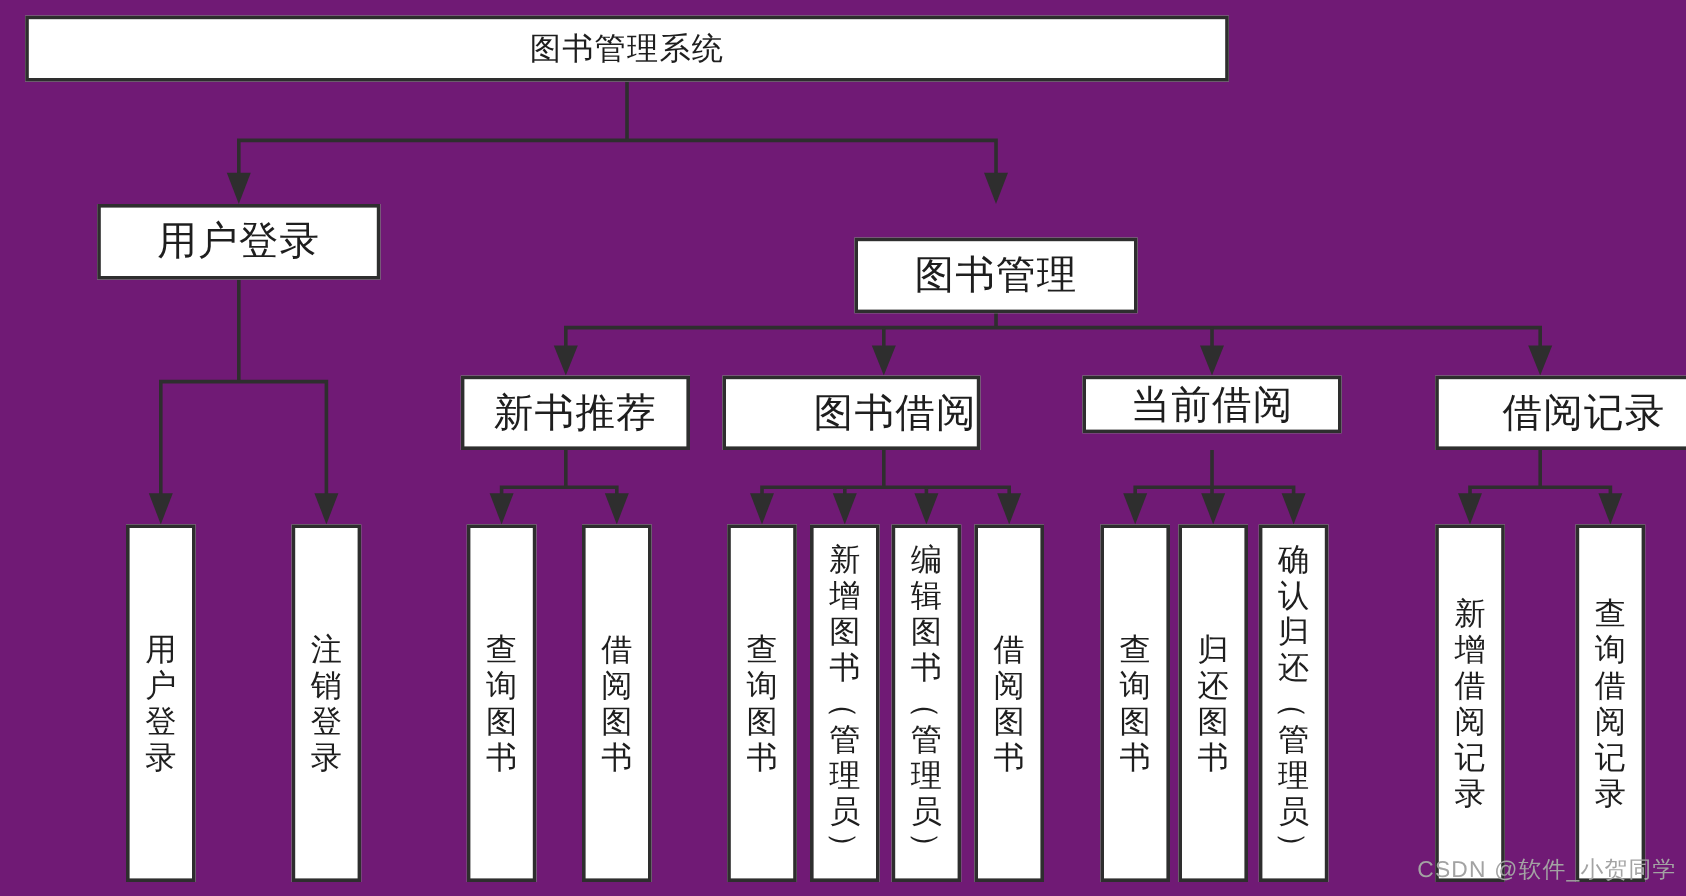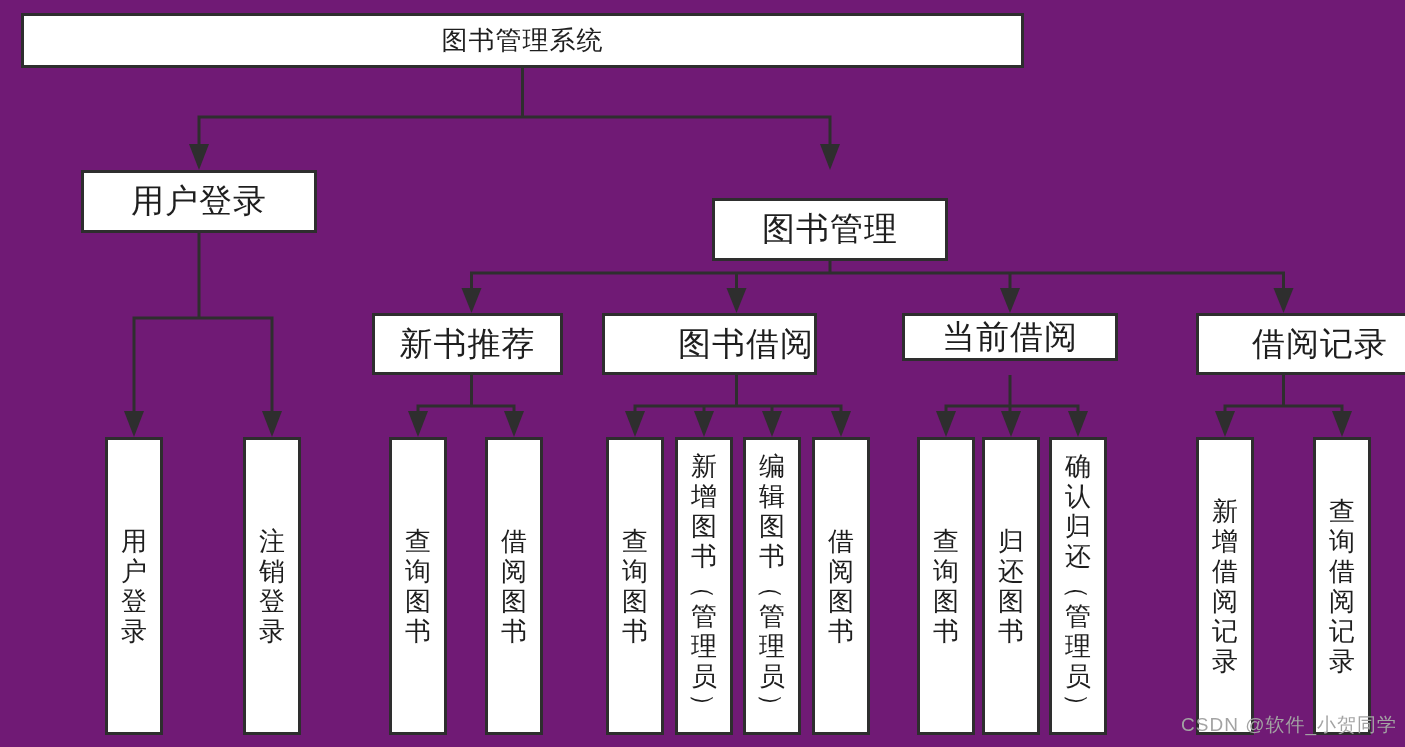--- a/index.html
+++ b/index.html
@@ -121,21 +121,21 @@
     <span>图书管理系统</span>
   </div>
 
   <div class="node hnode" style="left:81px; top:170px; width:236px; height:63px;">
     <span>用户登录</span>
   </div>
   <div class="node hnode" style="left:712px; top:170px; width:236px; height:63px;margin-top:28px;">
     <span>图书管理</span>
   </div>
 
-  <div class="node hnode" style="left:372px; top:313px; width:191px; height:62px;">
+  <div class="node hnode" style="left:384px; top:313px; width:191px; height:62px;">
     <span>新书推荐</span>
   </div>
   <div class="node hnode" style="left:602px; top:313px; width:215px; height:62px;justify-content:flex-end;">
     <span>图书借阅</span>
   </div>
   <div class="node hnode" style="left:902px; top:313px; width:216px; height:48px;">
     <span>当前借阅</span>
   </div>
   <div class="node hnode" style="left:1196px; top:313px; width:248px; height:62px;">
     <span>借阅记录</span>

